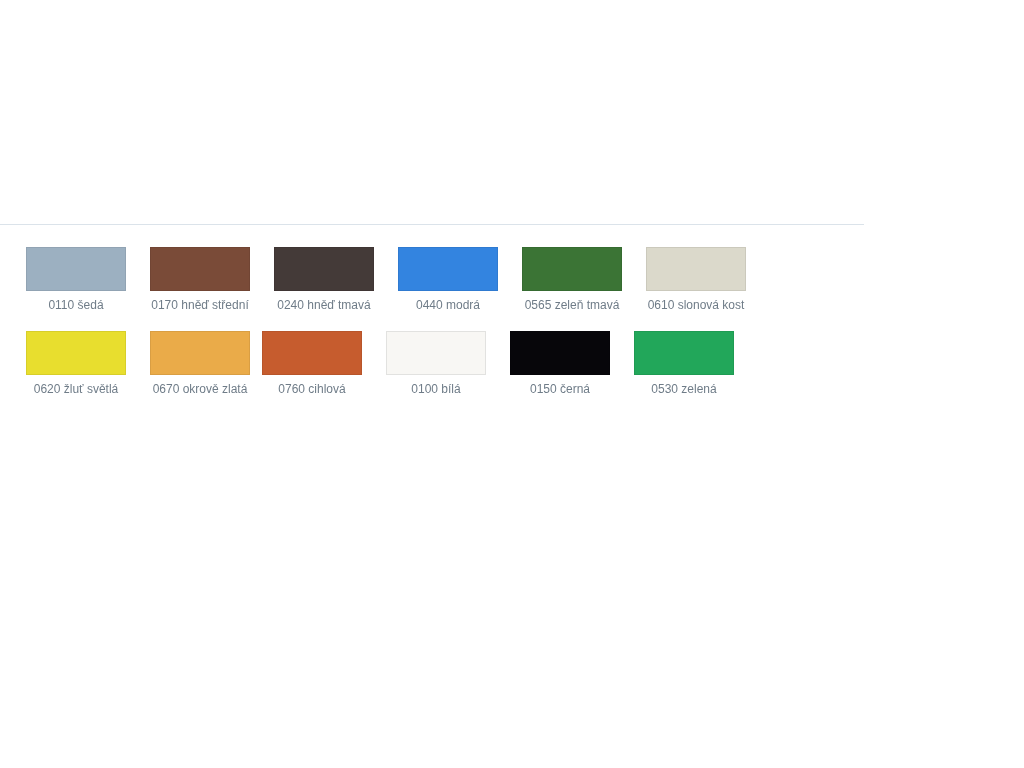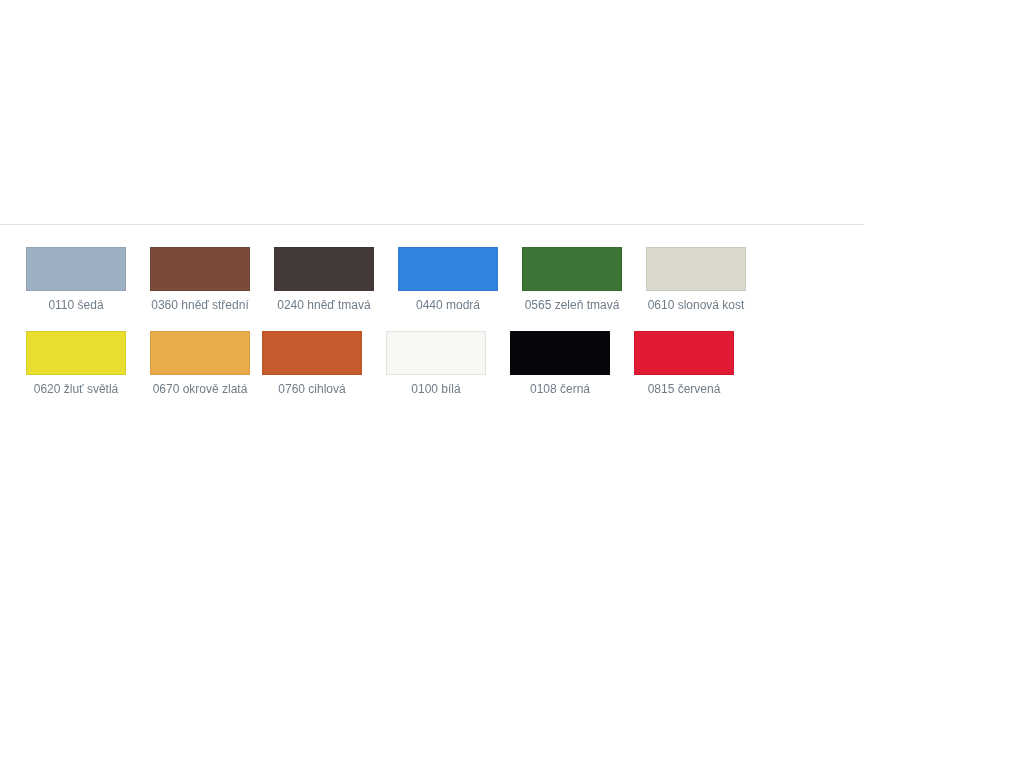--- a/index.html
+++ b/index.html
@@ -86,21 +86,21 @@
   <div class="divider"></div>
 
   <div class="palette">
     <div class="swatch-grid" id="swatch-grid">
         <div class="swatch-cell">
           <div class="swatch-chip" style="background-color: rgb(156, 176, 193);"></div>
           <div class="swatch-label">0110 šedá</div>
         </div>
         <div class="swatch-cell">
           <div class="swatch-chip" style="background-color: rgb(122, 75, 56);"></div>
-          <div class="swatch-label">0360 hněď střední</div>
+          <div class="swatch-label">0170 hněď střední</div>
         </div>
         <div class="swatch-cell">
           <div class="swatch-chip" style="background-color: rgb(68, 58, 56);"></div>
           <div class="swatch-label">0240 hněď tmavá</div>
         </div>
         <div class="swatch-cell">
           <div class="swatch-chip" style="background-color: rgb(51, 132, 224);"></div>
           <div class="swatch-label">0440 modrá</div>
         </div>
         <div class="swatch-cell">
@@ -122,22 +122,22 @@
         <div class="swatch-cell">
           <div class="swatch-chip" style="background-color: rgb(198, 92, 46);"></div>
           <div class="swatch-label">0760 cihlová</div>
         </div>
         <div class="swatch-cell">
           <div class="swatch-chip light-edge" style="background-color: rgb(248, 247, 244);"></div>
           <div class="swatch-label">0100 bílá</div>
         </div>
         <div class="swatch-cell">
           <div class="swatch-chip" style="background-color: rgb(7, 6, 10);"></div>
-          <div class="swatch-label">0108 černá</div>
+          <div class="swatch-label">0150 černá</div>
         </div>
         <div class="swatch-cell">
-          <div class="swatch-chip" style="background-color: rgb(224, 27, 51);"></div>
-          <div class="swatch-label">0815 červená</div>
+          <div class="swatch-chip" style="background-color: rgb(34, 167, 90);"></div>
+          <div class="swatch-label">0530 zelená</div>
         </div>
       </div>
   </div>
 
 </div>
 
 </body></html>

